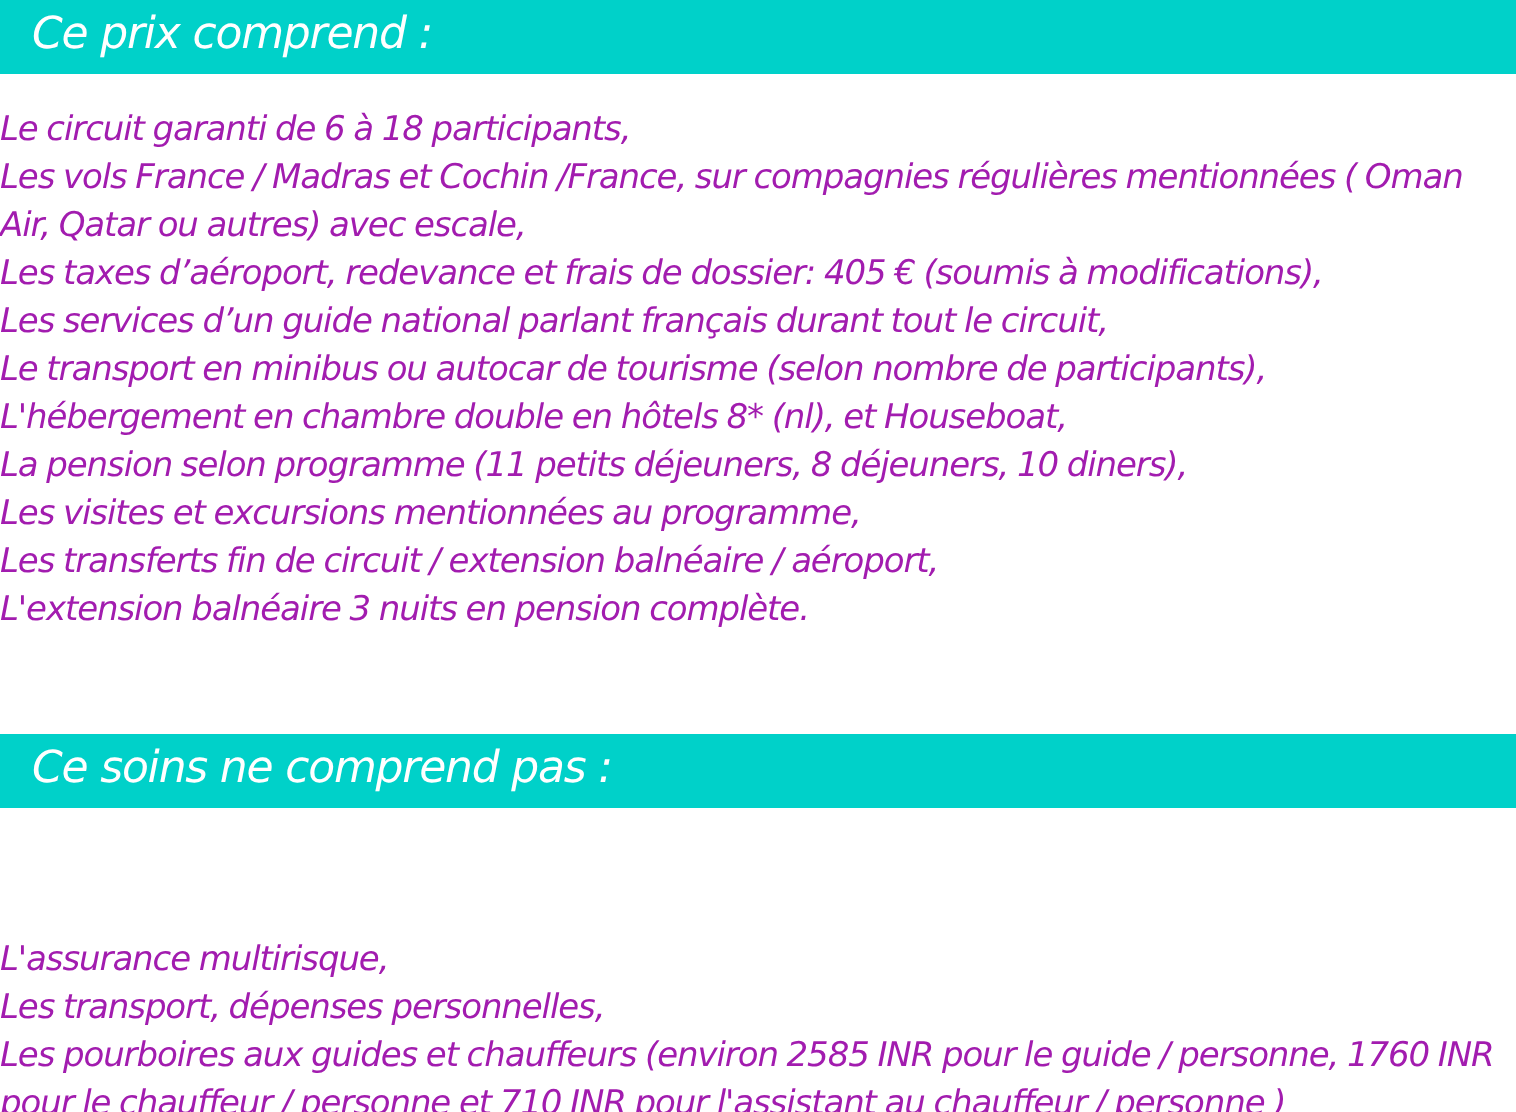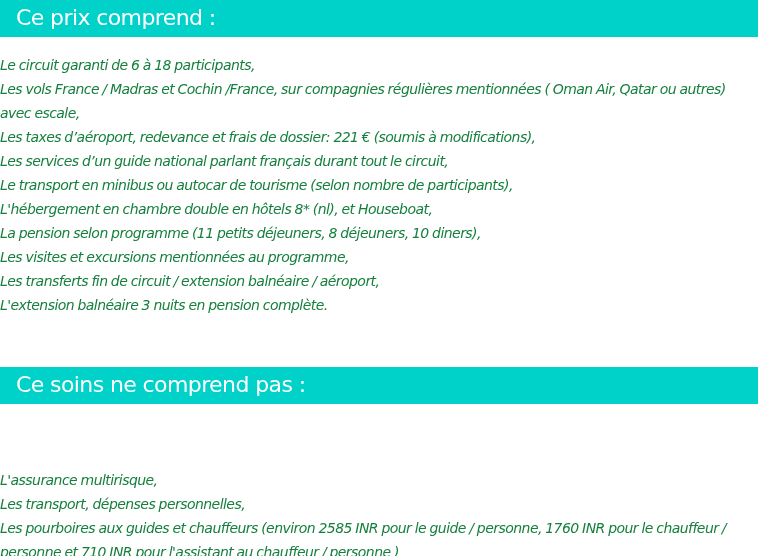--- a/index.html
+++ b/index.html
@@ -20,60 +20,61 @@
     width: 758px;
     height: 37px;
     background: #00d1c9;
     box-sizing: border-box;
   }
   .section-header .title {
     position: absolute;
     left: 16px;
     top: 3px;
     font-family: "DejaVu Sans", sans-serif;
+    font-style: italic;
     font-weight: normal;
     font-size: 22px;
     line-height: 30px;
     color: #ffffff;
     letter-spacing: -0.6px;
     white-space: nowrap;
   }
   .list {
     position: absolute;
     left: 0;
     width: 752px;
     margin: 0;
     padding: 0;
     list-style: none;
   }
   .list li {
     font-family: "DejaVu Sans", sans-serif;
     font-style: italic;
-    font-size: 14px;
+    font-size: 17px;
     line-height: 24px;
-    color: #15803d;
+    color: #a21caf;
     letter-spacing: -0.55px;
     word-spacing: -0.5px;
   }
   #header-includes { top: 0; }
   #list-includes { top: 53px; }
   #header-excludes { top: 367px; }
   #list-excludes { top: 420px; margin-top: 48px; }
 </style>
 </head>
 <body>
 
 <div class="section-header" id="header-includes">
   <span class="title">Ce prix comprend :</span>
 </div>
 
 <ul class="list" id="list-includes">
   <li>Le circuit garanti de 6 à 18 participants,</li>
   <li>Les vols France / Madras et Cochin /France, sur compagnies régulières mentionnées ( Oman Air, Qatar ou autres) avec escale,</li>
-  <li>Les taxes d’aéroport, redevance et frais de dossier: 221 € (soumis à modifications),</li>
+  <li>Les taxes d’aéroport, redevance et frais de dossier: 405 € (soumis à modifications),</li>
   <li>Les services d’un guide national parlant français durant tout le circuit,</li>
   <li>Le transport en minibus ou autocar de tourisme (selon nombre de participants),</li>
   <li>L'hébergement en chambre double en hôtels 8* (nl), et Houseboat,</li>
   <li>La pension selon programme (11 petits déjeuners, 8 déjeuners, 10 diners),</li>
   <li>Les visites et excursions mentionnées au programme,</li>
   <li>Les transferts fin de circuit / extension balnéaire / aéroport,</li>
   <li>L'extension balnéaire 3 nuits en pension complète.</li>
 </ul>
 
 <div class="section-header" id="header-excludes">

